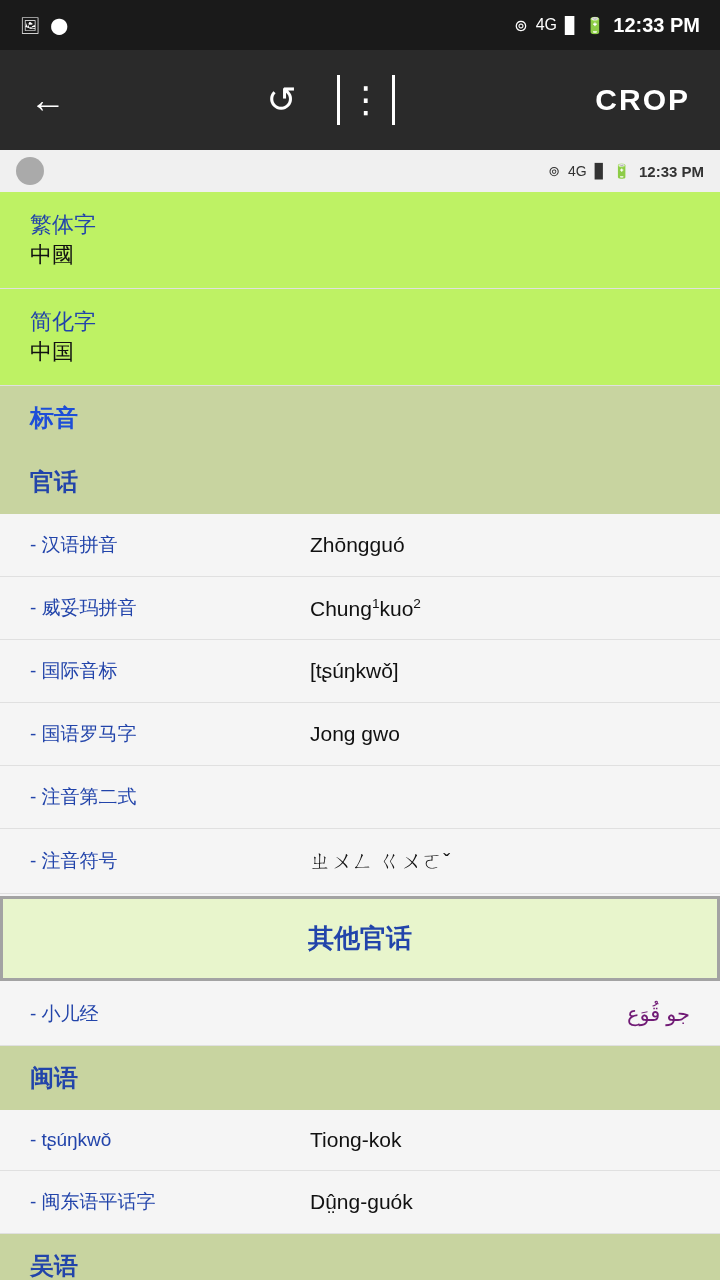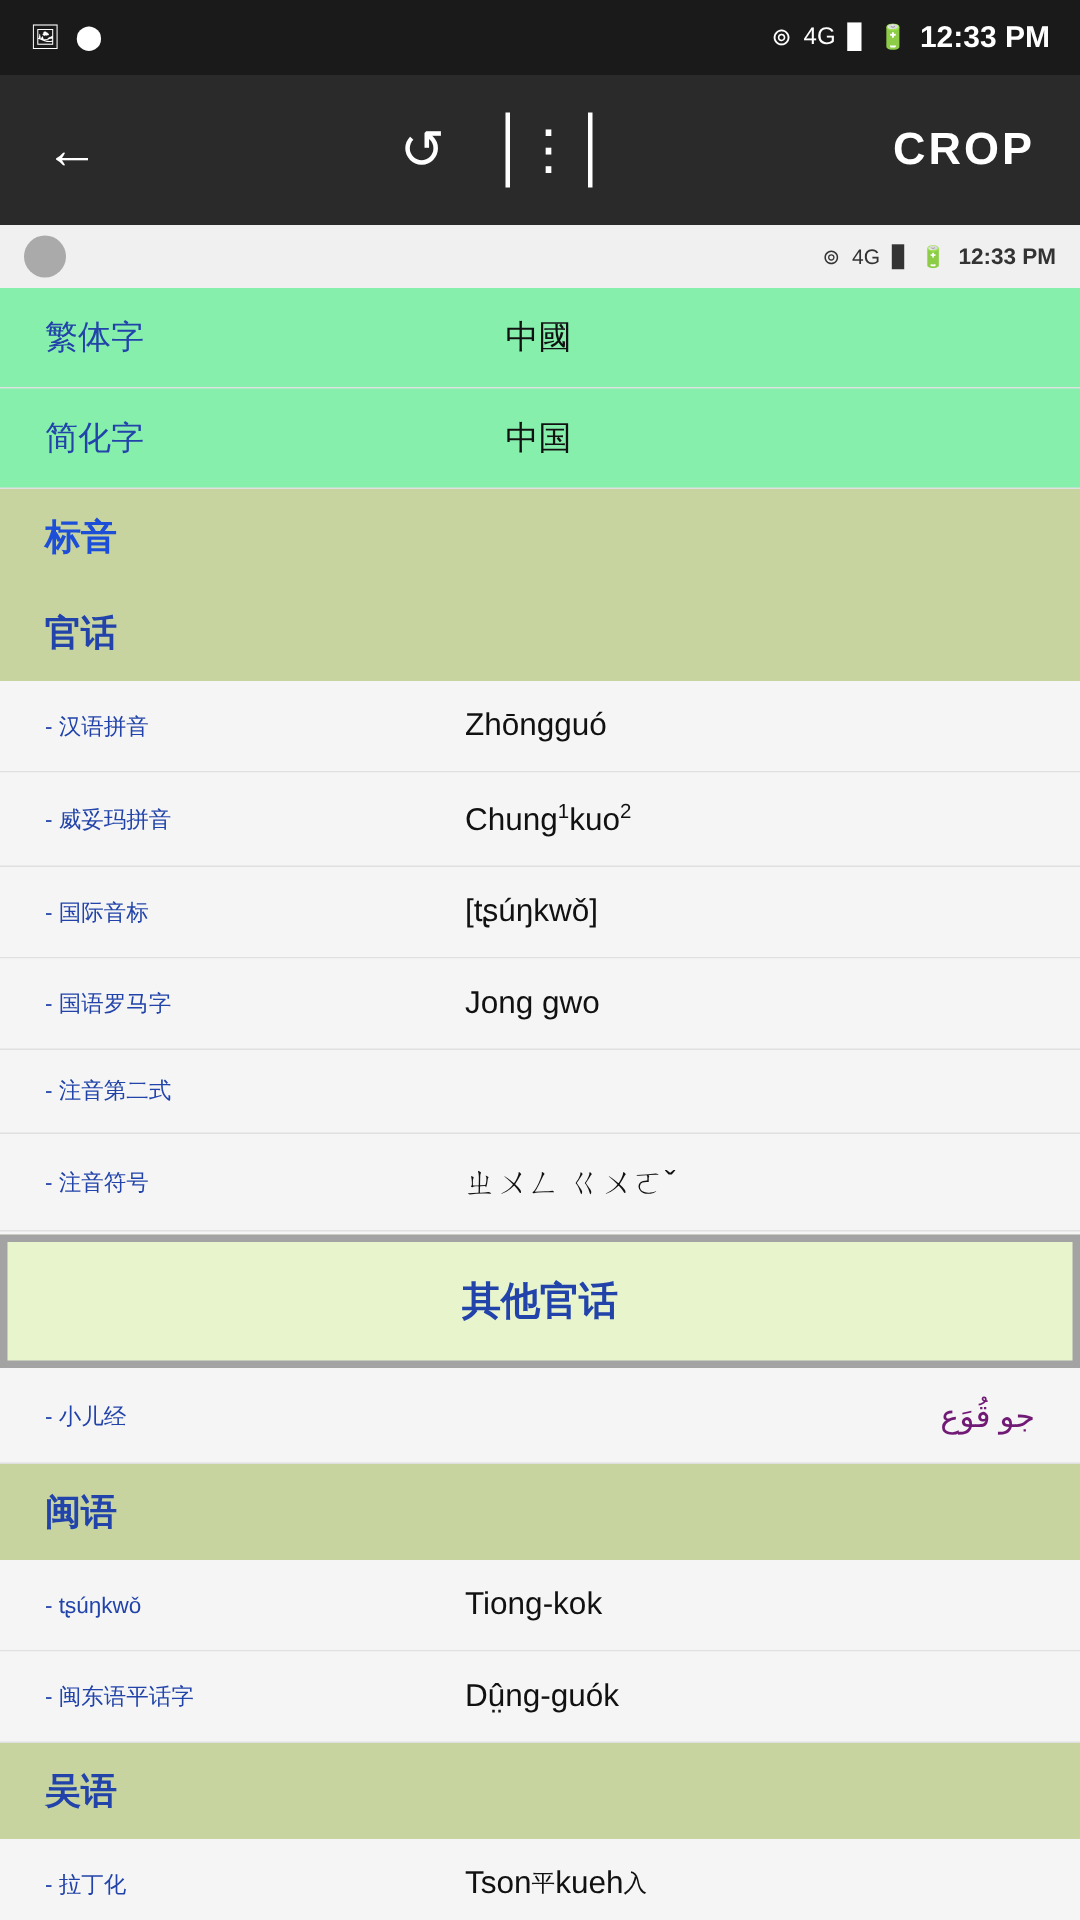--- a/index.html
+++ b/index.html
@@ -99,33 +99,33 @@
     
     .dict-content {
       background: #f5f5f5;
       padding: 0;
     }
 
     .dict-row {
       display: flex;
       align-items: flex-start;
       padding: 18px 30px;
-      background: #86efac;
+      background: #bef264;
       border-bottom: 1px solid #e0e0e0;
+      flex-direction: column;
     }
     .dict-row-label {
       color: #2244aa;
       font-size: 22px;
       width: 280px;
     }
     .dict-row-value {
       color: #111;
       font-size: 22px;
       flex: 1;
-      margin-left: 27px;
     }
 
     .section-header {
       background: #c8d4a0;
       padding: 16px 30px;
       text-align: left;
     }
     .section-header-text {
       color: #2244aa;
       font-size: 24px;
@@ -138,21 +138,21 @@
     }
     .phonetic-header-text {
       color: #1d4ed8;
       font-size: 24px;
       font-weight: bold;
     }
 
     
     .highlighted-section {
       background: #e8f5cc;
-      border: 5px solid #a3a3a3;
+      border: 3px solid #a3a3a3;
       padding: 22px 30px;
       text-align: center;
       margin: 2px 0;
     }
     .highlighted-section-text {
       color: #2244aa;
       font-size: 26px;
       font-weight: bold;
     }
 
@@ -163,21 +163,21 @@
 
     .dialect-row {
       display: flex;
       align-items: center;
       padding: 18px 30px;
       background: #f5f5f5;
       border-bottom: 1px solid #e0e0e0;
     }
     .dialect-row-label {
       color: #2244aa;
-      font-size: 15px;
+      font-size: 19px;
       width: 280px;
     }
     .dialect-row-value {
       color: #111;
       font-size: 21px;
       flex: 1;
     }
     .dialect-row-value-rtl {
       color: #701a75;
       font-size: 21px;

